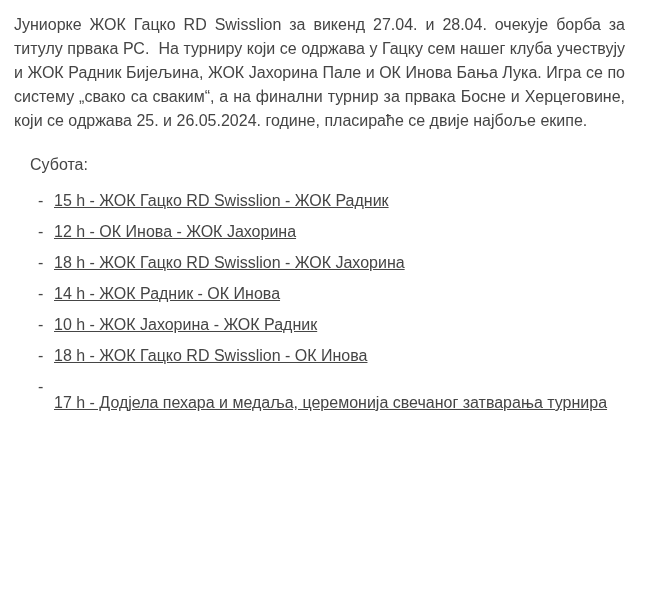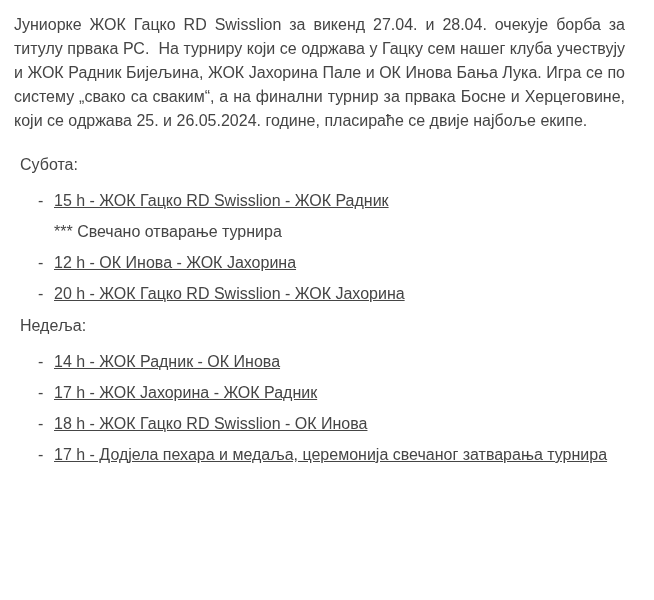--- a/index.html
+++ b/index.html
@@ -20,39 +20,40 @@
     height: 496px;
     padding: 13px 29px 0 14px;
     font-size: 16px;
     line-height: 24px;
   }
   .para {
     margin: 0 0 20px 0;
     text-align: justify;
   }
   .section-heading {
-    margin: 0 0 13px 6px;
+    margin: 0 0 13px 16px;
   }
   .schedule-item {
     display: flex;
     align-items: flex-start;
     margin: 0 0 10px 0;
     line-height: 21px;
   }
   .dash {
     flex: 0 0 16px;
     margin-left: 24px;
     text-align: left;
   }
   .item-text {
     flex: 1;
     text-decoration: underline;
   }
   .item-text.justify {
     text-align: justify;
+    margin-top: 16px;
   }
   .ceremony-note {
     margin: 0 0 10px 40px;
     line-height: 21px;
   }
 </style>
 </head>
 <body>
 
 <div class="doc">
@@ -60,42 +61,40 @@
   <p class="para">Јуниорке ЖОК Гацко RD Swisslion за викенд 27.04. и 28.04. очекује борба за титулу првака РС.&nbsp; На турниру који се одржава у Гацку сем нашег клуба учествују и ЖОК Радник Бијељина, ЖОК Јахорина Пале и ОК Инова Бања Лука. Игра се по систему „свако са сваким“, а на финални турнир за првака Босне и Херцеговине, који се одржава 25. и 26.05.2024. године, пласираће се двије најбоље екипе.</p>
 
 
   <p class="section-heading">Субота:</p>
 
   <div class="schedule-item">
     <span class="dash">-</span>
     <span class="item-text">15 h - ЖОК Гацко RD Swisslion - ЖОК Радник</span>
   </div>
 
-  <div class="ceremony-note">*** Свечано отварање турнира</div>
 
   <div class="schedule-item">
     <span class="dash">-</span>
     <span class="item-text">12 h - ОК Инова - ЖОК Јахорина</span>
   </div>
 
   <div class="schedule-item">
     <span class="dash">-</span>
-    <span class="item-text">20 h - ЖОК Гацко RD Swisslion - ЖОК Јахорина</span>
+    <span class="item-text">18 h - ЖОК Гацко RD Swisslion - ЖОК Јахорина</span>
   </div>
 
-  <p class="section-heading">Недеља:</p>
 
   <div class="schedule-item">
     <span class="dash">-</span>
     <span class="item-text">14 h - ЖОК Радник - ОК Инова</span>
   </div>
 
   <div class="schedule-item">
     <span class="dash">-</span>
-    <span class="item-text">17 h - ЖОК Јахорина - ЖОК Радник</span>
+    <span class="item-text">10 h - ЖОК Јахорина - ЖОК Радник</span>
   </div>
 
   <div class="schedule-item">
     <span class="dash">-</span>
     <span class="item-text">18 h - ЖОК Гацко RD Swisslion - ОК Инова</span>
   </div>
 
   <div class="schedule-item">
     <span class="dash">-</span>
     <span class="item-text justify">17 h - Додјела пехара и медаља, церемонија свечаног затварања турнира</span>

